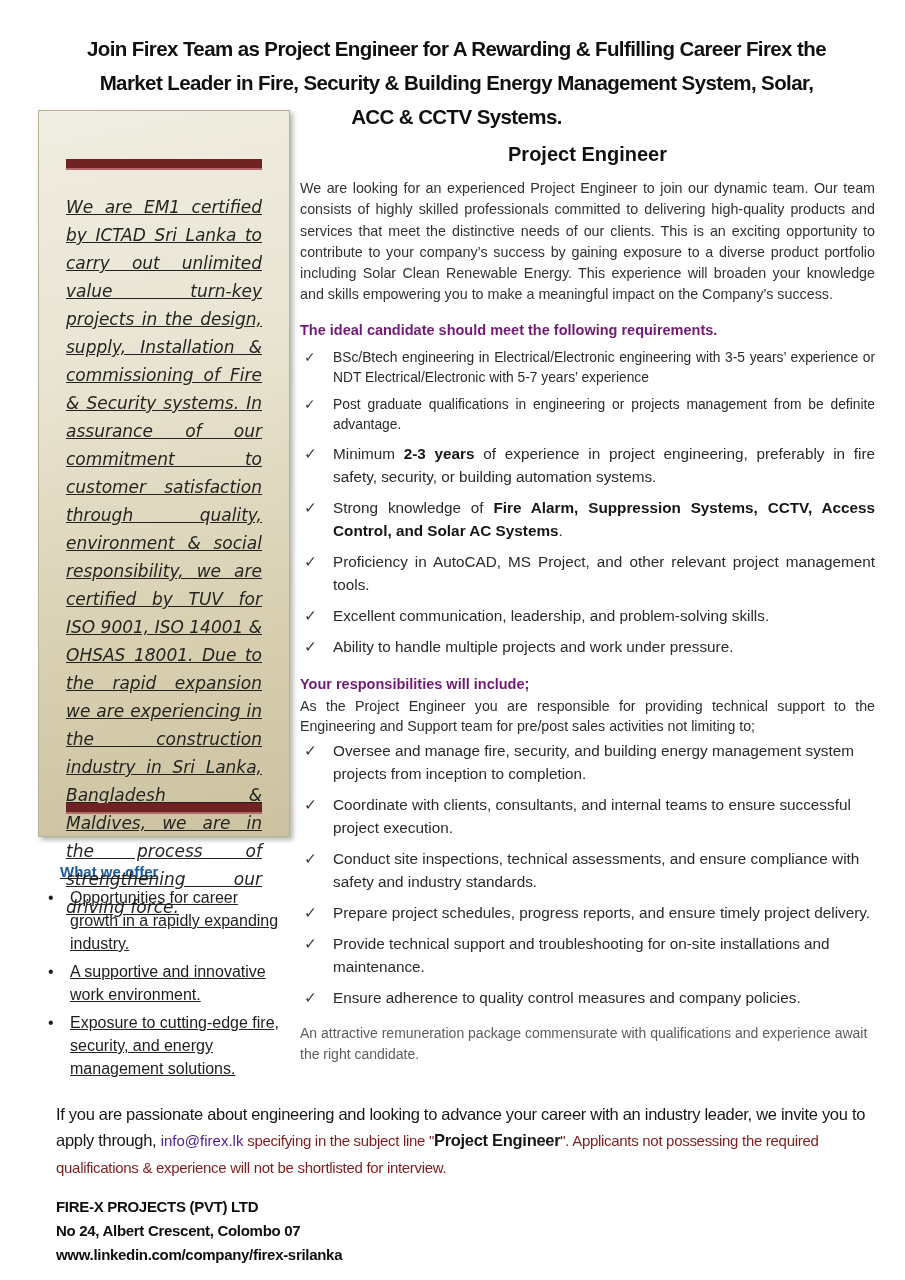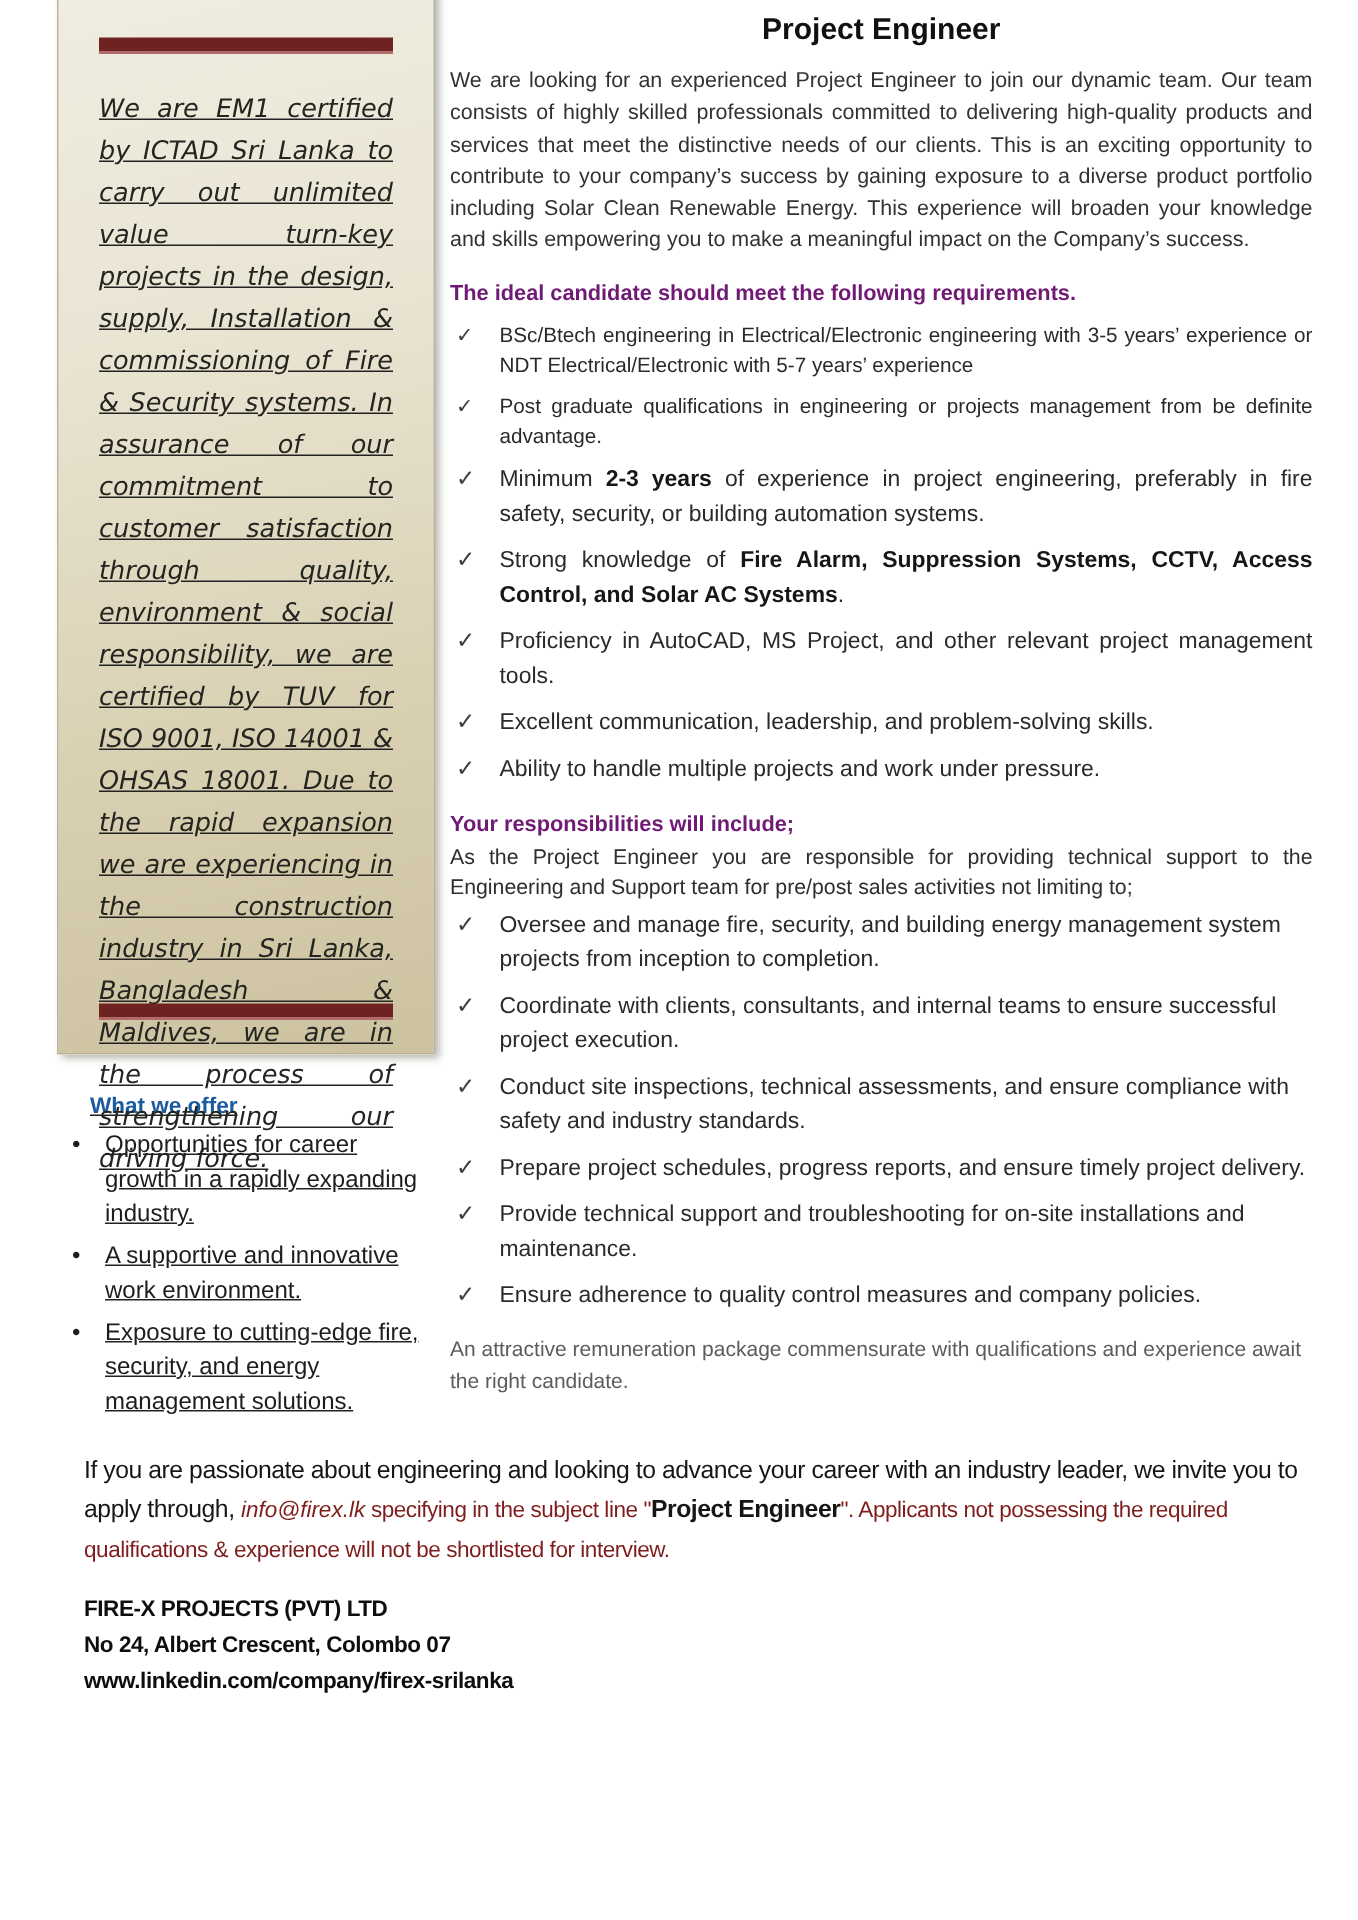--- a/index.html
+++ b/index.html
@@ -53,28 +53,31 @@
   ul.checks li .check{position:absolute;left:4px;top:0;color:#3d3d3d;}
   ul.checks.req li{font-size:13.8px;line-height:20px;text-align:justify;}
   ul.checks.req li.lg{font-size:15.3px;line-height:23px;margin-bottom:8px;}
   ul.checks.resp li{font-size:15.3px;line-height:23px;margin-bottom:8px;text-align:left;}
   .b{font-weight:bold;color:#161616;}
   .closing{margin:14px 0 0 0;font-size:14px;line-height:21px;color:#5c5c5c;}
 
   
   .apply{margin:16px 0 0 18px;font-size:16.5px;line-height:26px;letter-spacing:-0.3px;color:#161616;}
   .apply .grey{color:#7f1d1d;font-size:15px;}
-  .email{color:#7f1d1d;text-decoration:none;font-size:15px;letter-spacing:0;font-style:italic;}
+  .email{color:#4c1d95;text-decoration:none;font-size:15px;letter-spacing:0;}
   .company{margin:14px 0 0 18px;font-weight:bold;font-size:15px;line-height:24px;letter-spacing:-0.3px;color:#0e0e0e;}
 </style>
 </head>
 <body>
 
 <div class="page">
 
+  <div class="job-title">Join Firex Team as Project Engineer for A Rewarding &amp; Fulfilling Career Firex the
+Market Leader in Fire, Security &amp; Building Energy Management System, Solar,
+ACC &amp; CCTV Systems.</div>
 
   <div class="columns">
 
     <div class="left-col">
       <div class="about-box">
         <div class="maroon-bar top"></div>
         <div class="about-text">We are EM1 certified by ICTAD Sri Lanka to carry out unlimited value turn-key projects in the design, supply, Installation &amp; commissioning of Fire &amp; Security systems. In assurance of our commitment to customer satisfaction through quality, environment &amp; social responsibility, we are certified by TUV for ISO 9001, ISO 14001 &amp; OHSAS 18001. Due to the rapid expansion we are experiencing in the construction industry in Sri Lanka, Bangladesh &amp; Maldives, we are in the process of strengthening our driving force.</div>
         <div class="maroon-bar bottom"></div>
       </div>
 

